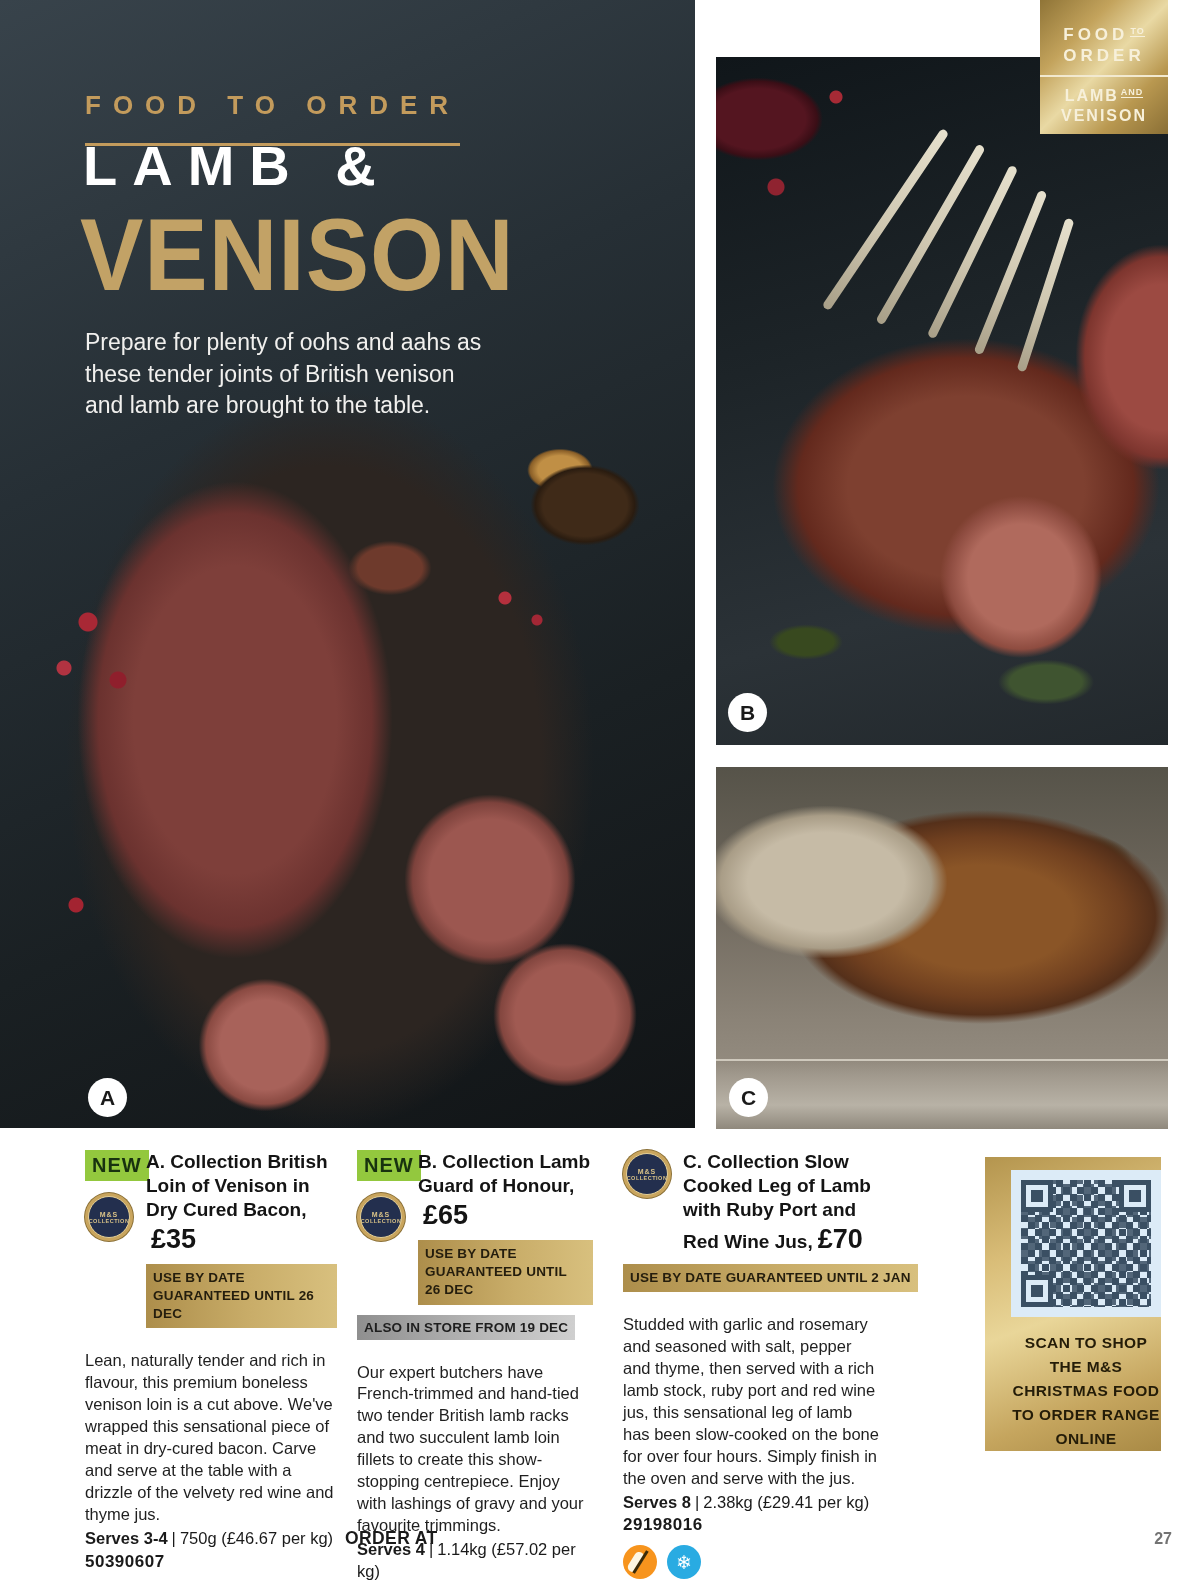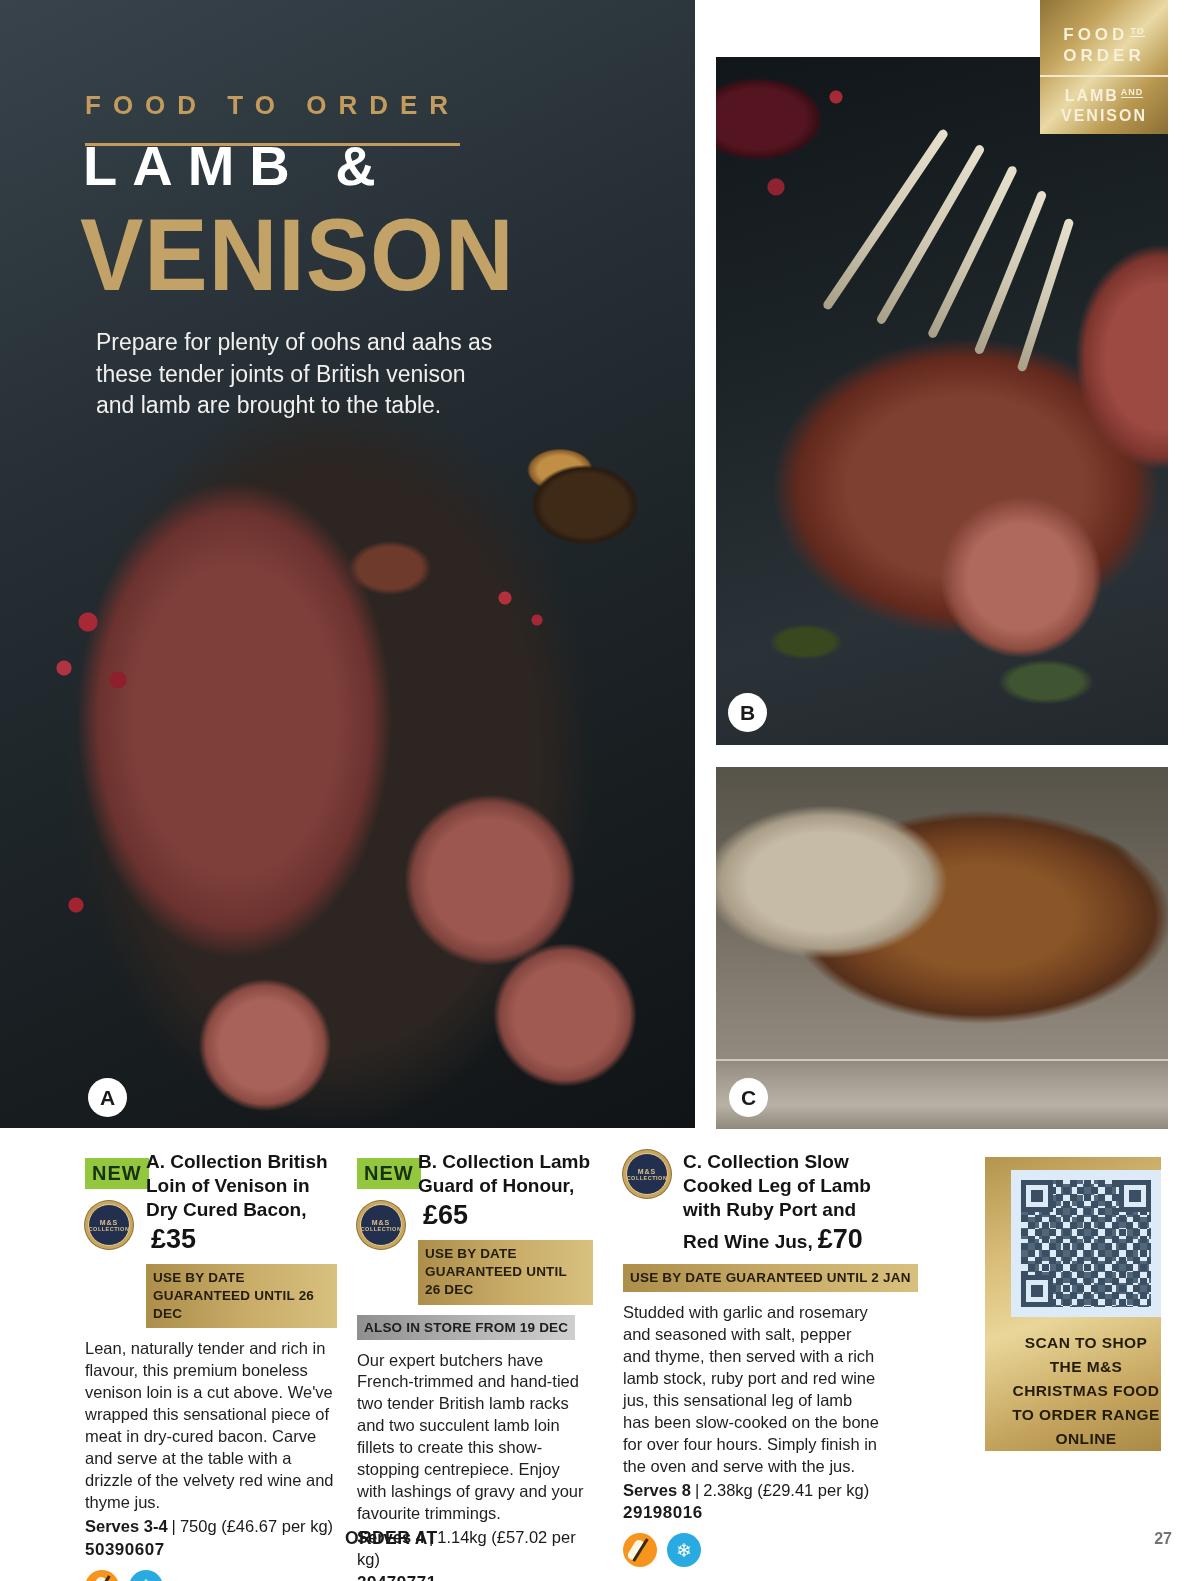--- a/index.html
+++ b/index.html
@@ -24,21 +24,21 @@
       radial-gradient(circle 92px at 490px 880px,#9c5750 0 66%,#7d423c 84%,transparent 93%),
       radial-gradient(circle 78px at 565px 1015px,#a05a52 0 64%,#83463f 83%,transparent 92%),
       radial-gradient(circle 72px at 265px 1045px,#a8625a 0 62%,#8a4a42 82%,transparent 92%),
       radial-gradient(ellipse 300px 420px at 330px 760px,#2c2521 0 70%,transparent 88%),
       linear-gradient(155deg,#38434b 0%,#262f35 35%,#1a2023 68%,#111416 100%);}
   .hero-eyebrow{position:absolute;left:85px;top:90px;color:#c39b5c;font-size:26px;font-weight:bold;
     letter-spacing:12px;border-bottom:3px solid #c39b5c;padding-bottom:22px;}
   .hero-title{position:absolute;left:83px;top:133px;color:#ffffff;font-size:56px;font-weight:bold;letter-spacing:15px;}
   .hero-subtitle{position:absolute;left:80px;top:196px;color:#c2a266;font-size:95px;font-weight:bold;
     letter-spacing:1px;transform:scaleY(1.08);transform-origin:top left;}
-  .hero-desc{position:absolute;left:96px;top:327px;width:400px;color:#f1f0ee;font-size:23px;line-height:1.38;}
+  .hero-desc{position:absolute;left:85px;top:327px;width:400px;color:#f1f0ee;font-size:23px;line-height:1.38;}
 
   
   .photo-label{position:absolute;width:39px;height:39px;border-radius:50%;background:#ffffff;
     display:flex;align-items:center;justify-content:center;font-size:21px;font-weight:bold;color:#1a1a1a;}
 
   
   .photo-b{left:716px;top:57px;width:452px;height:688px;
     background-color:#1d2327;
     background-image:
       radial-gradient(ellipse 72px 46px at 42px 62px,#541520 0 66%,#3a0e16 82%,transparent 90%),
@@ -79,35 +79,35 @@
     background:linear-gradient(180deg,rgba(190,184,172,0) 0%,#a8a195 35%,#b8b2a6 65%,#8f887c 100%);
     border-top:2px solid #cfc9bd;}
 
   
   .product-col{position:absolute;top:1150px;}
   .col-a{left:85px;width:252px;}
   .col-b{left:357px;width:236px;}
   .col-c{left:623px;width:256px;}
   .prod-head{display:flex;align-items:flex-start;}
   .head-left{width:61px;flex:0 0 61px;display:flex;flex-direction:column;align-items:flex-start;gap:12px;}
-  .new-badge{background:#93c83e;color:#18320f;font-size:20px;font-weight:bold;padding:4px 7px;letter-spacing:1px;margin-top:8px;}
+  .new-badge{background:#93c83e;color:#18320f;font-size:20px;font-weight:bold;padding:4px 7px;letter-spacing:1px;}
   .collection-badge{width:48px;height:48px;border-radius:50%;background:#c9a55e;
     display:flex;align-items:center;justify-content:center;box-shadow:0 0 0 1px #8a6f35;}
   .collection-inner{width:40px;height:40px;border-radius:50%;background:#232f4e;border:1px solid #e4cf96;
     display:flex;flex-direction:column;align-items:center;justify-content:center;color:#d9c287;}
   .collection-inner .b1{font-size:7px;font-weight:bold;letter-spacing:1px;}
   .collection-inner .b2{font-size:5.5px;font-weight:bold;letter-spacing:0.5px;}
   .prod-title{font-size:19px;font-weight:bold;line-height:1.26;color:#141414;}
   .prod-price{font-size:27px;font-weight:bold;margin-left:5px;}
   .useby-banner{display:inline-block;background:linear-gradient(90deg,#ad8e4b 0%,#c9ad69 55%,#d8c07e 100%);
     color:#241d0d;font-size:13.5px;font-weight:bold;letter-spacing:0.2px;padding:5px 7px;line-height:1.35;margin-top:8px;}
   .instore-banner{display:inline-block;background:linear-gradient(90deg,#8f8f8f 0%,#b9b9b9 60%,#cfcfcf 100%);
     color:#1e1e1e;font-size:13.5px;font-weight:bold;letter-spacing:0.2px;padding:5px 7px;margin-top:10px;white-space:nowrap;}
   .banner-nowrap{white-space:nowrap;}
-  .prod-desc{font-size:16.5px;line-height:1.33;color:#1f1f1f;margin-top:10px;}
+  .prod-desc{font-size:16.5px;line-height:1.33;color:#1f1f1f;margin-top:22px;}
   .serves-line{font-size:16.5px;margin-top:2px;line-height:1.33;}
   .serves-label{font-weight:bold;}
   .sep{margin:0 4px;}
   .prod-code{font-size:17px;font-weight:bold;margin-top:2px;letter-spacing:0.5px;}
   .icons-row{display:flex;gap:10px;margin-top:10px;align-items:center;}
   .diet-icon{width:34px;height:34px;border-radius:50%;position:relative;}
   .icon-gf{background:#f7941d;}
   .icon-gf::before{content:"";position:absolute;left:8px;top:6px;width:10px;height:22px;border-radius:5px;
     background:#fdf6e3;transform:rotate(32deg);transform-origin:center;}
   .icon-gf::after{content:"";position:absolute;left:16px;top:4px;width:3px;height:26px;

